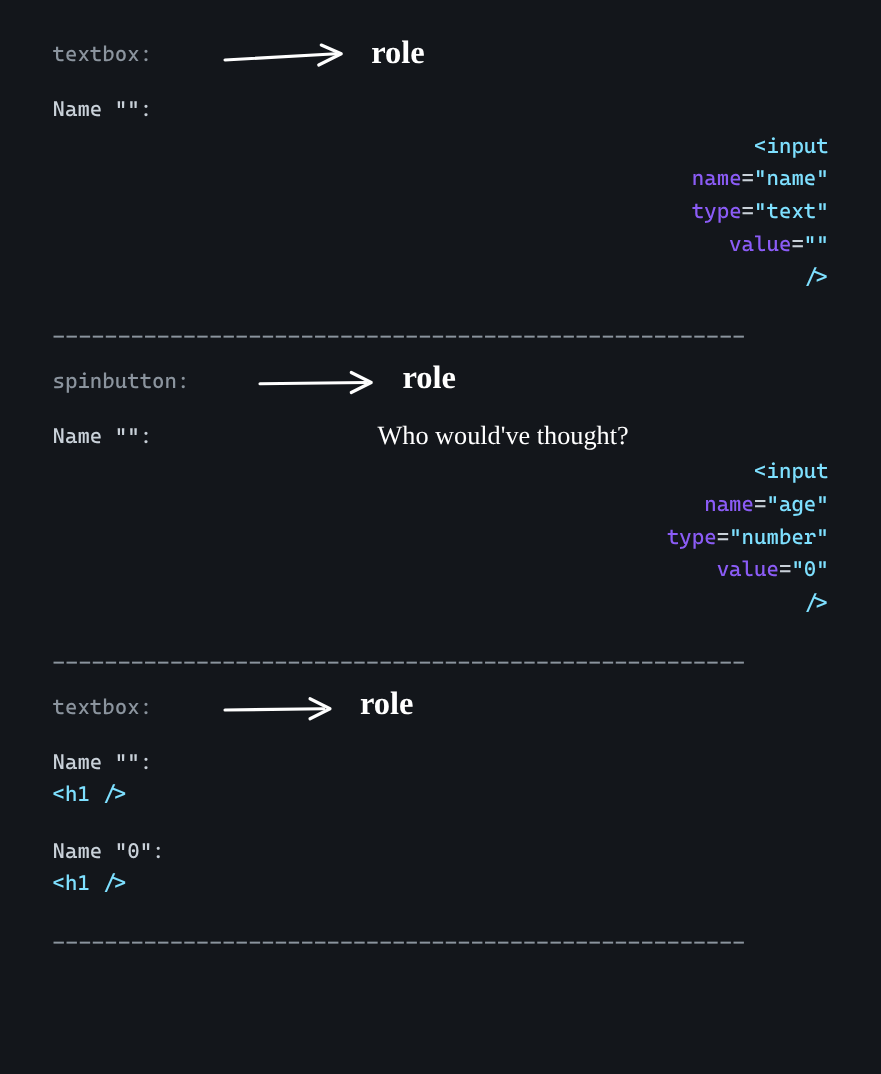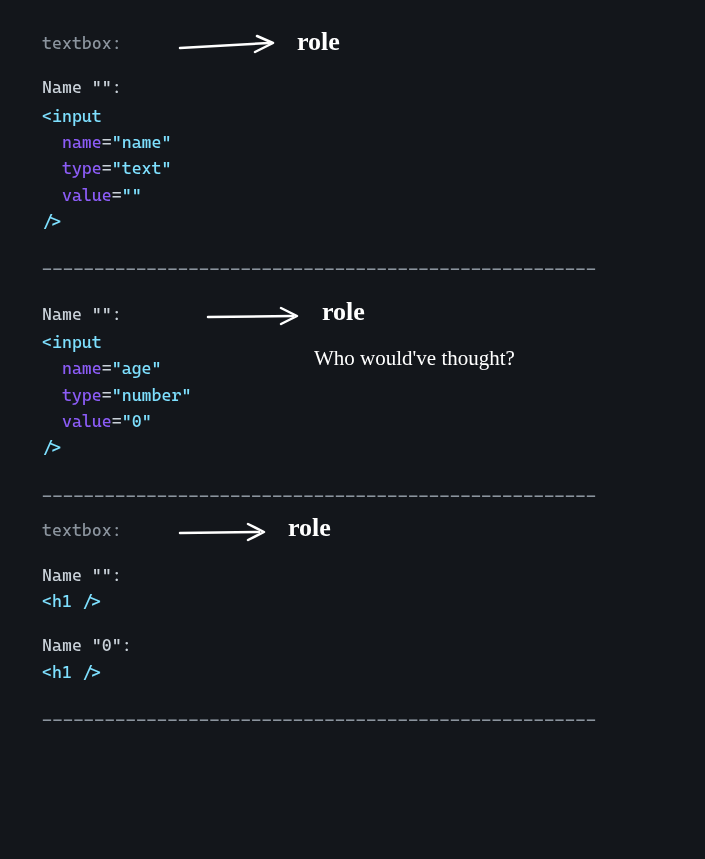--- a/index.html
+++ b/index.html
@@ -64,20 +64,21 @@
       font-weight: 500;
     }
     .arrow {
       position: absolute;
     }
     .section {
       position: relative;
     }
     .block {
       margin-top: 2px;
+      text-align: right;
     }
   </style>
 </head>
 <body>
 
 <div class="section">
   <div class="role-label">textbox:</div>
 
   <svg class="arrow" style="left:135px; top:3px;" width="110" height="26" viewBox="0 0 110 26">
     <path d="M3 15 L92 10" stroke="#ffffff" stroke-width="2.5" fill="none" stroke-linecap="round"></path>
@@ -91,27 +92,28 @@
     <div class="code-line"><span class="indent"></span><span class="attr">name</span><span class="eq">=</span><span class="str">"name"</span></div>
     <div class="code-line"><span class="indent"></span><span class="attr">type</span><span class="eq">=</span><span class="str">"text"</span></div>
     <div class="code-line"><span class="indent"></span><span class="attr">value</span><span class="eq">=</span><span class="str">""</span></div>
     <div class="code-line"><span class="tag">/&gt;</span></div>
   </div>
 </div>
 
 <div class="divider">-----------------------------------------------------</div>
 
 <div class="section">
+  <div class="role-label">spinbutton:</div>
 
   <svg class="arrow" style="left:163px; top:4px;" width="105" height="24" viewBox="0 0 105 24">
     <path d="M3 12 L88 11" stroke="#ffffff" stroke-width="2.5" fill="none" stroke-linecap="round"></path>
     <path d="M76 3 L92 11 L76 19" stroke="#ffffff" stroke-width="2.5" fill="none" stroke-linecap="round" stroke-linejoin="round"></path>
   </svg>
   <div class="annotation" style="left:280px; top:-9px;">role</div>
-  <div class="annotation annotation-small" style="left:272px; top:41px;">Who would've thought?</div>
+  <div class="annotation annotation-small" style="left:260px; top:41px;">Who would've thought?</div>
 
   <div class="name-line">Name "":</div>
   <div class="block">
     <div class="code-line"><span class="tag">&lt;input</span></div>
     <div class="code-line"><span class="indent"></span><span class="attr">name</span><span class="eq">=</span><span class="str">"age"</span></div>
     <div class="code-line"><span class="indent"></span><span class="attr">type</span><span class="eq">=</span><span class="str">"number"</span></div>
     <div class="code-line"><span class="indent"></span><span class="attr">value</span><span class="eq">=</span><span class="str">"0"</span></div>
     <div class="code-line"><span class="tag">/&gt;</span></div>
   </div>
 </div>

